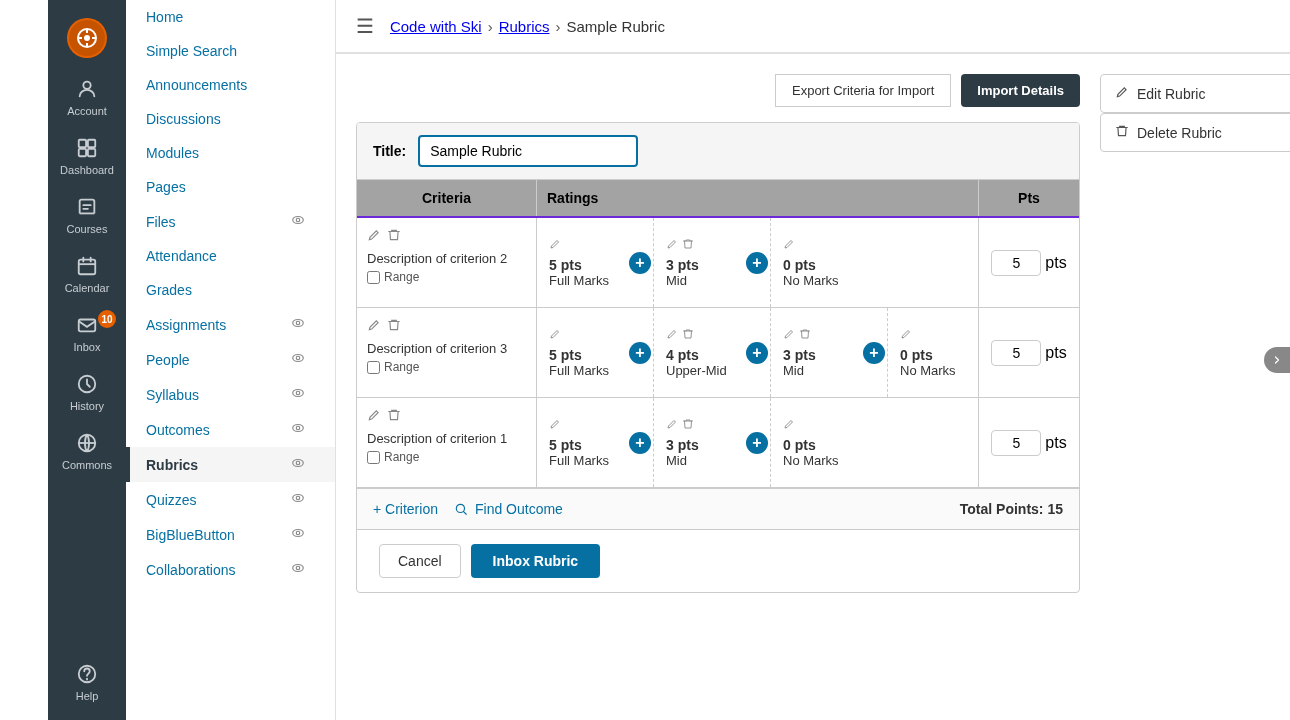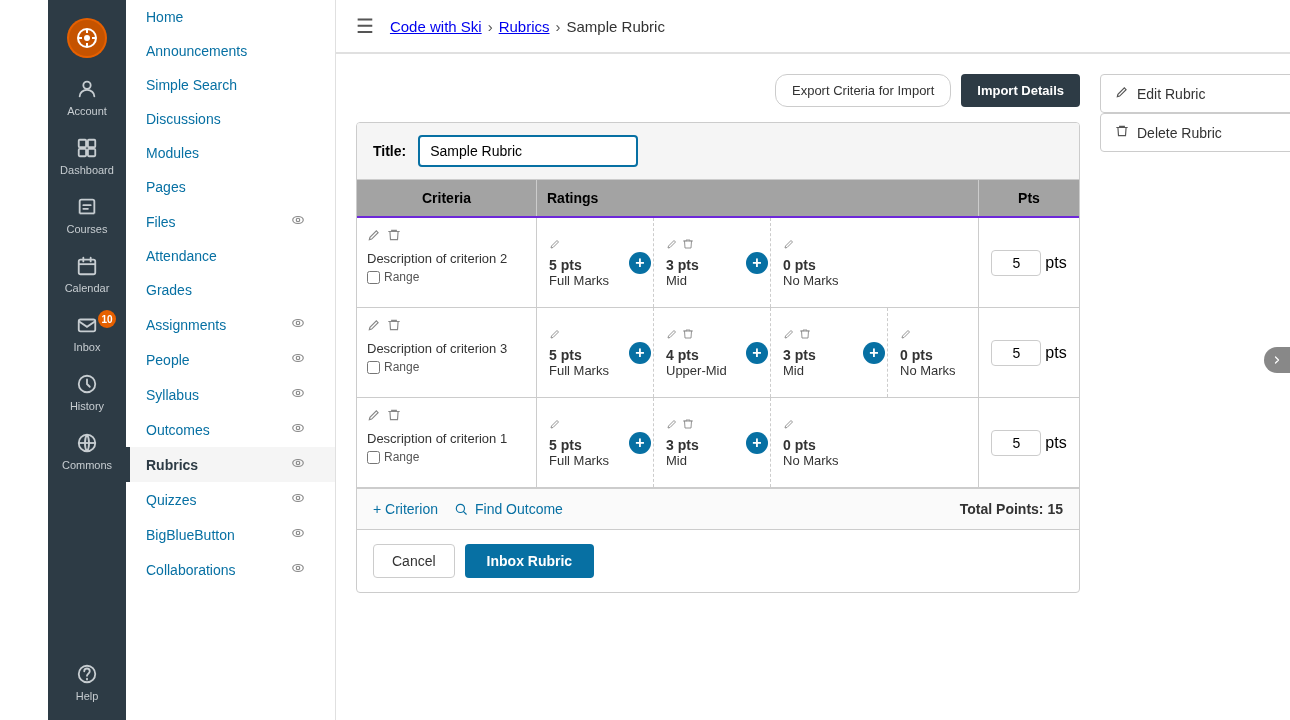--- a/index.html
+++ b/index.html
@@ -100,21 +100,21 @@
       display: flex;
       justify-content: flex-end;
       gap: 10px;
       margin-bottom: 15px;
     }
     .btn-export {
       padding: 8px 16px;
       border: 1px solid #ccc;
       background: #fff;
       color: #333;
-      border-radius: 12px;
+      border-radius: 0;
       cursor: pointer;
       font-size: 13px;
     }
     .btn-import {
       padding: 8px 16px;
       background: #2d3b45;
       color: #fff;
       border: none;
       border-radius: 4px;
       cursor: pointer;
@@ -263,20 +263,21 @@
       border-top: 1px solid #ccc;
     }
     .btn-cancel {
       padding: 8px 18px;
       border: 1px solid #ccc;
       background: #fff;
       color: #333;
       border-radius: 4px;
       cursor: pointer;
       font-size: 14px;
+      margin-left: 6px;
     }
     .btn-update {
       padding: 8px 22px;
       background: #0770a3;
       color: #fff;
       border: none;
       border-radius: 4px;
       cursor: pointer;
       font-size: 14px;
       font-weight: 600;
@@ -464,22 +465,22 @@
           <path d="M12 17v1" stroke="#c7cdd1" stroke-width="2" stroke-linecap="round"></path>
           <path d="M9 9a3 3 0 016 0c0 2-3 3-3 5" stroke="#c7cdd1" stroke-width="2" stroke-linecap="round"></path>
         </svg>
     </div>
     <span>Help</span>
   </div>
 </div>
 
 <div class="nav-sidebar">
   <a href="#"><span>Home</span></a>
+  <a href="#"><span>Simple Search</span></a>
   <a href="#"><span>Announcements</span></a>
-  <a href="#"><span>Simple Search</span></a>
   <a href="#"><span>Discussions</span></a>
   <a href="#"><span>Modules</span></a>
   <a href="#"><span>Pages</span></a>
 
   <a href="#">
     <span class="nav-item-with-icon">
       <span>Files</span>
       <span class="eye-icon">
         <svg width="14" height="14" fill="none" viewBox="0 0 24 24">
             <ellipse cx="12" cy="12" rx="9" ry="6" stroke="#888" stroke-width="2"></ellipse>

